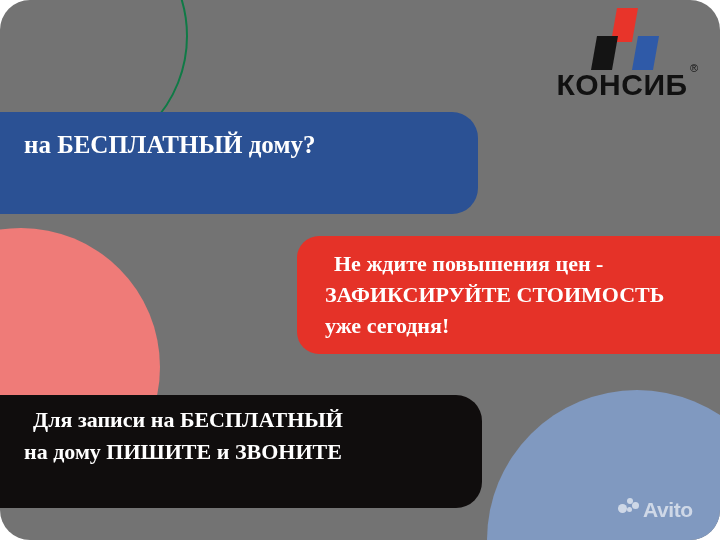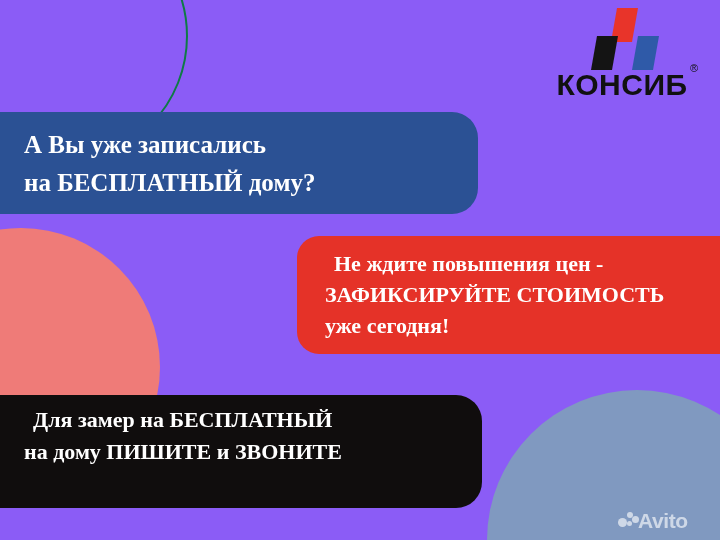--- a/index.html
+++ b/index.html
@@ -4,23 +4,24 @@
 <style>
   html, body {
     margin: 0;
     padding: 0;
     background: #ffffff;
   }
   #poster {
     position: relative;
     width: 720px;
     height: 540px;
-    background: #8b5cf6;
+    background: #737373;
     overflow: hidden;
     font-family: "Liberation Serif", "DejaVu Serif", serif;
+    border-radius: 30px;
   }
 
   
   .shape { position: absolute; border-radius: 50%; }
 
   #green-ring {
     left: -68px;
     top: -92px;
     width: 252px;
     height: 252px;
@@ -125,23 +126,23 @@
     line-height: 32px;
   }
   #banner-black .line.indent { padding-left: 9px; }
 
   
   #avito {
     position: absolute;
     left: 618px;
     top: 498px;
     display: flex;
-    align-items: center;
+    align-items: flex-start;
+    gap: 5px;
     opacity: 0.62;
-    margin-top: 11px;
   }
   #avito-dots { position: relative; width: 20px; height: 18px; }
   #avito-dots i {
     position: absolute;
     display: block;
     border-radius: 50%;
     background: #ffffff;
   }
   #avito-dots i.d1 { left: 0;   top: 6px;  width: 9px; height: 9px; }
   #avito-dots i.d2 { left: 9px; top: 0;    width: 6px; height: 6px; }
@@ -168,32 +169,31 @@
     <svg id="logo-mark" viewBox="0 0 72 66">
       <polygon points="26,2 47,2 41,36 20,36" fill="#e8342a"></polygon>
       <polygon points="6,30 27,30 21,64 0,64" fill="#141414"></polygon>
       <polygon points="47,30 68,30 62,64 41,64" fill="#2f5aa8"></polygon>
     </svg>
     <div id="logo-wordmark">КОНСИБ</div>
     <div id="logo-reg">®</div>
   </div>
 
   <div class="banner" id="banner-blue">
-    <span class="line">А Вы уже записались</span>
     <span class="line">на БЕСПЛАТНЫЙ дому?</span>
   </div>
 
   <div class="banner" id="banner-red">
     <span class="line indent">Не ждите повышения цен -</span>
     <span class="line">ЗАФИКСИРУЙТЕ СТОИМОСТЬ</span>
     <span class="line">уже сегодня!</span>
   </div>
 
   <div class="banner" id="banner-black">
-    <span class="line indent">Для замер на БЕСПЛАТНЫЙ</span>
+    <span class="line indent">Для записи на БЕСПЛАТНЫЙ</span>
     <span class="line">на дому ПИШИТЕ и ЗВОНИТЕ</span>
   </div>
 
   <div id="avito">
     <span id="avito-dots">
       <i class="d1"></i>
         <i class="d2"></i>
         <i class="d3"></i>
         <i class="d4"></i>
     </span>

